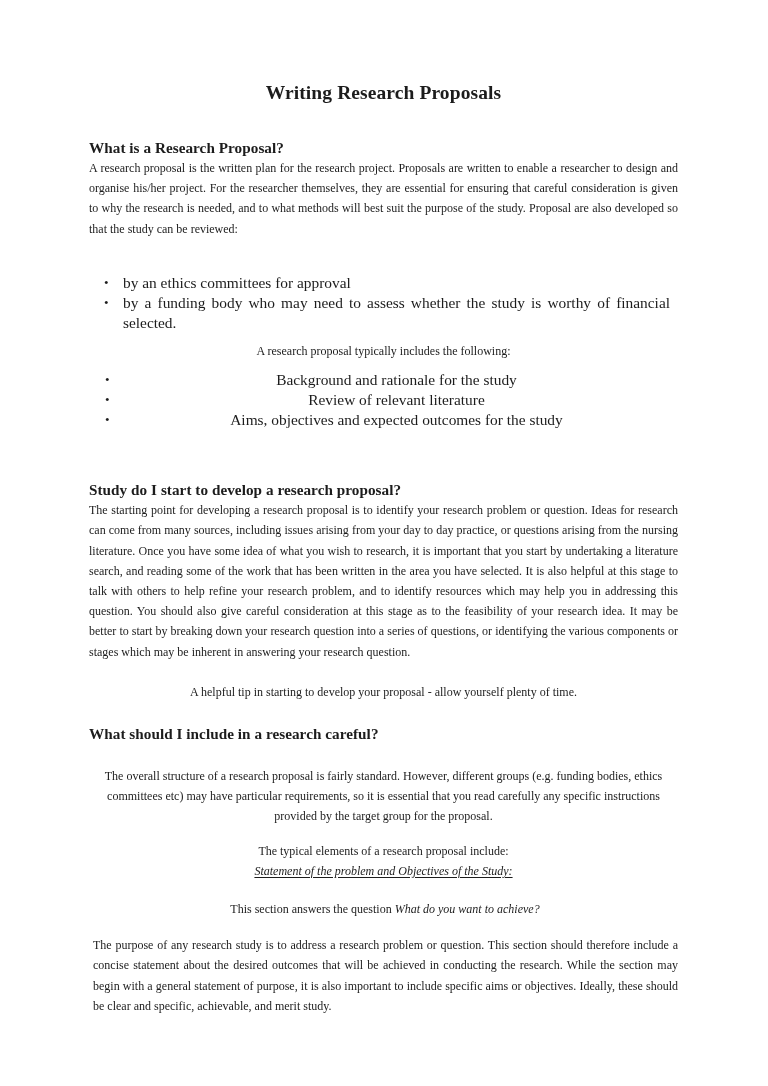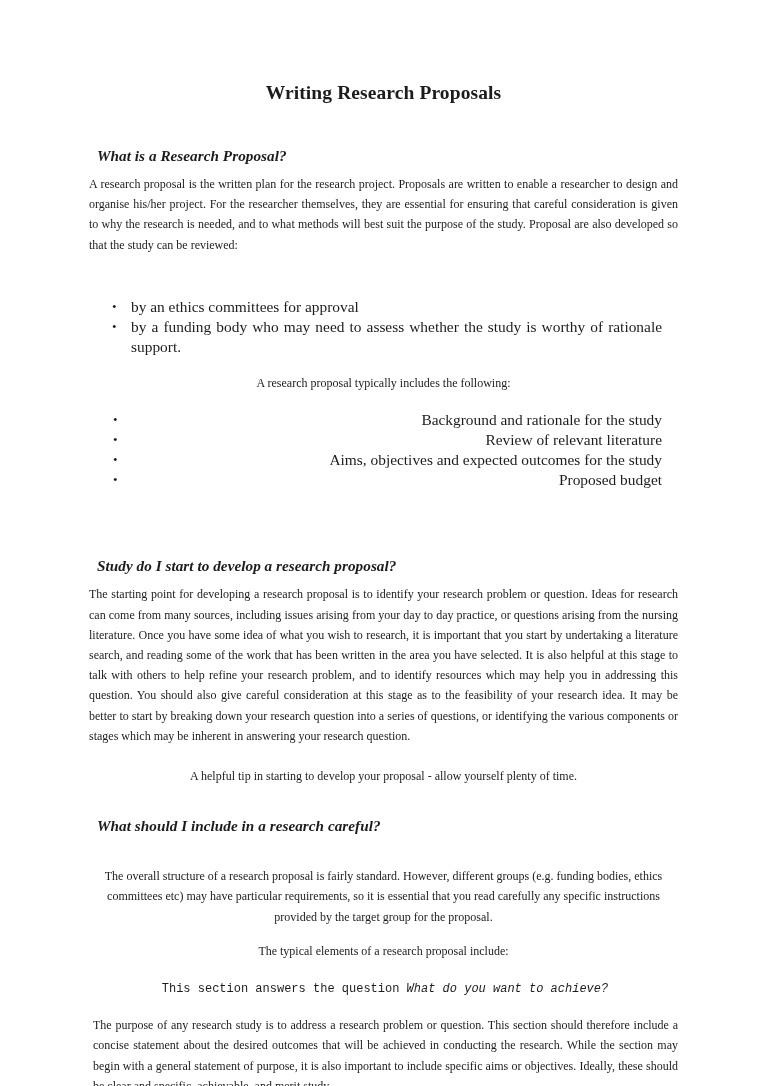--- a/index.html
+++ b/index.html
@@ -35,68 +35,66 @@
     margin: 0;
     padding-top: 82px;
     letter-spacing: 0.1px;
   }
 
   
   .heading {
     font-size: 15.2px;
     font-weight: bold;
     line-height: 20px;
-    margin: 8px;
+    margin: 0;
     letter-spacing: 0.05px;
-    font-style: italic;
   }
 
   
   .para {
     font-size: 12px;
     line-height: 20.2px;
     margin: 0;
     text-align: justify;
     text-justify: inter-word;
   }
   .para.left {
     text-align: center;
   }
   .para.indent3 {
     padding-left: 3px;
-    font-family: Liberation Mono, monospace;
   }
   .para.indent4 {
     padding-left: 4px;
   }
 
   
   .bullets {
     list-style: none;
-    margin: 16px;
+    margin: 8px;
     padding: 0;
   }
   .bullets li {
     position: relative;
     font-size: 15.4px;
     line-height: 20.2px;
     padding-left: 26px;
     text-align: justify;
     text-justify: inter-word;
   }
   .bullets li::before {
     content: "\2022";
     position: absolute;
     left: 7px;
     top: 0;
     font-size: 13px;
     line-height: 20.2px;
   }
   .bullets.tight li {
-    text-align: right;
+    text-align: center;
     padding-left: 26px;
   }
   .bullets.tight li::before {
     left: 8px;
   }
 
   
   .ital { font-style: italic; }
   .ital-ul {
     font-style: italic;
@@ -123,30 +121,29 @@
     <div class="sp-34"></div>
 
     <h2 class="heading">What is a Research Proposal?</h2>
 
     <p class="para">A research proposal is the written plan for the research project. Proposals are written to enable a researcher to design and organise his/her project. For the researcher themselves, they are essential for ensuring that careful consideration is given to why the research is needed, and to what methods will best suit the purpose of the study. Proposal are also developed so that the study can be reviewed:</p>
 
     <div class="sp-26"></div>
 
     <ul class="bullets">
       <li>by an ethics committees for approval</li>
-      <li>by a funding body who may need to assess whether the study is worthy of rationale support.</li>
+      <li>by a funding body who may need to assess whether the study is worthy of financial selected.</li>
     </ul>
 
     <p class="para left">A research proposal typically includes the following:</p>
 
     <ul class="bullets tight">
       <li>Background and rationale for the study</li>
       <li>Review of relevant literature</li>
       <li>Aims, objectives and expected outcomes for the study</li>
-      <li>Proposed budget</li>
     </ul>
 
     <div class="sp-42"></div>
 
     <h2 class="heading">Study do I start to develop a research proposal?</h2>
 
     <p class="para">The starting point for developing a research proposal is to identify your research problem or question. Ideas for research can come from many sources, including issues arising from your day to day practice, or questions arising from the nursing literature.  Once you have some idea of what you wish to research, it is important that you start by undertaking a literature search, and reading some of the work that has been written in the area you have selected. It is also helpful at this stage to talk with others to help refine your research problem, and to identify resources which may help you in addressing this question. You should also give careful consideration at this stage as to the feasibility of your research idea. It may be better to start by breaking down your research question into a series of questions, or identifying the various components or stages which may be inherent in answering  your research question.</p>
 
     <div class="sp-20"></div>
 
@@ -157,20 +154,21 @@
     <h2 class="heading">What should I include in a research careful?</h2>
 
     <div class="sp-22"></div>
 
     <p class="para left">The overall structure of a research proposal is fairly standard. However, different groups (e.g. funding bodies, ethics committees etc) may have particular requirements, so it is essential that you read carefully any specific instructions provided by the target group for the proposal.</p>
 
     <div class="sp-14"></div>
 
     <p class="para left">The typical elements of a research proposal include:</p>
 
+    <p class="para left"><span class="ital-ul">Statement of the problem and Objectives of the Study:</span></p>
 
     <div class="sp-18"></div>
 
     <p class="para left indent3"><span>This section answers the question </span><span class="ital">What do you want to achieve?</span></p>
 
     <div class="sp-16"></div>
 
     <p class="para indent4">The purpose of any research study is to address a research problem or question. This section should therefore include a concise statement about the desired outcomes that will be achieved in conducting the research. While the section may begin with a general statement of purpose, it is also important to include specific aims or objectives. Ideally, these should be clear and specific, achievable, and merit study.</p>
 
   </div>

